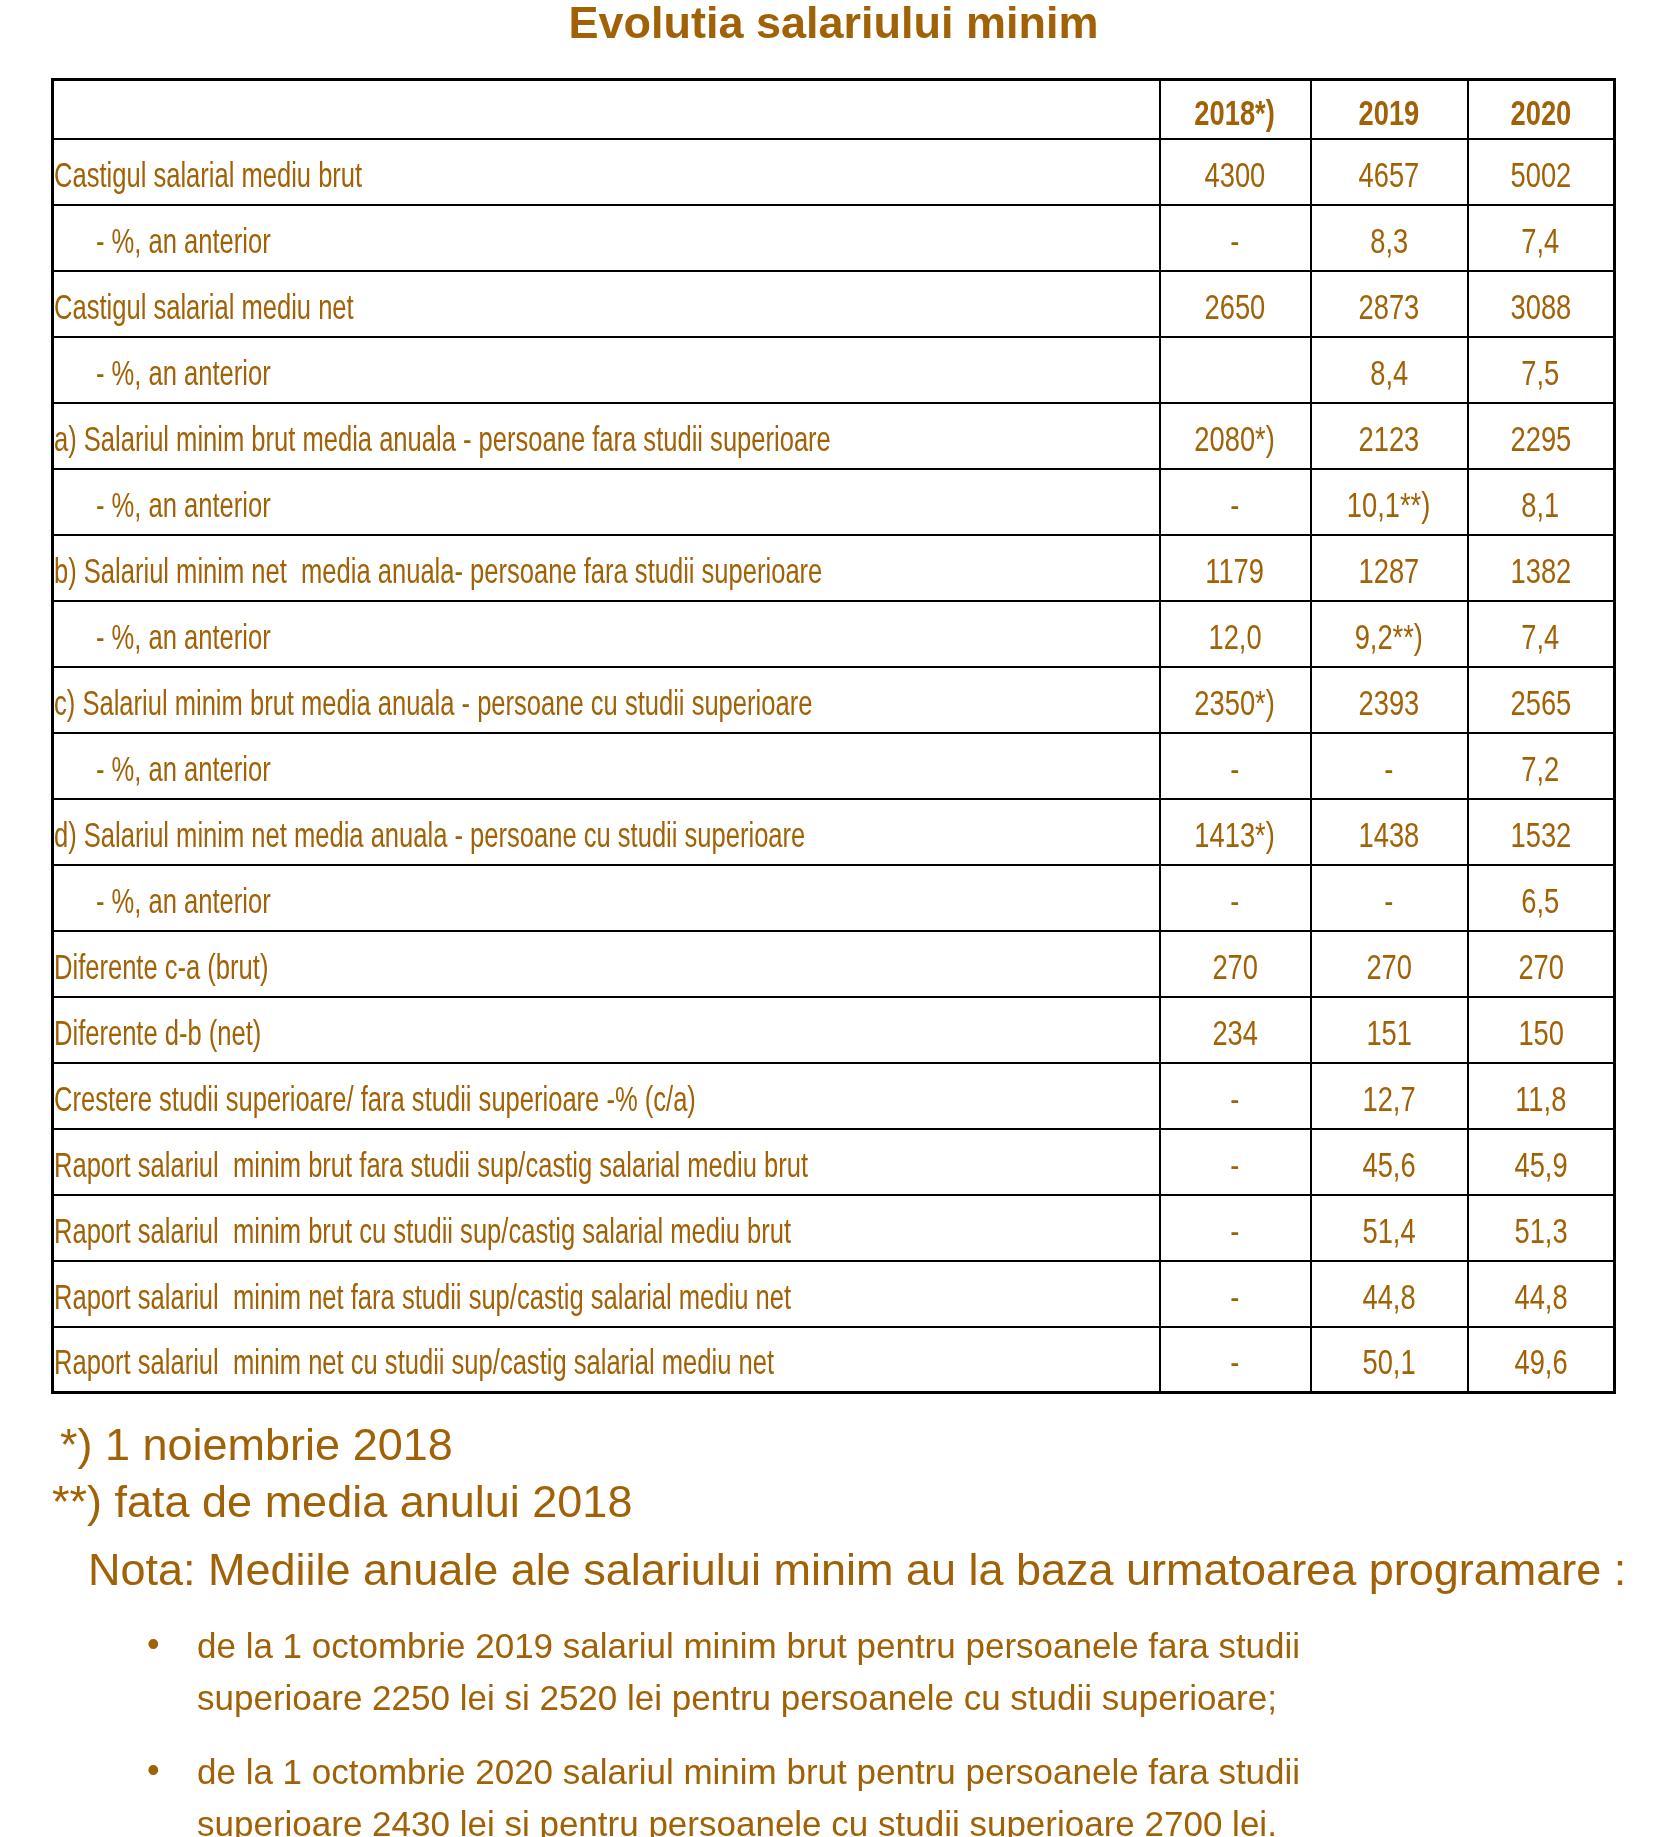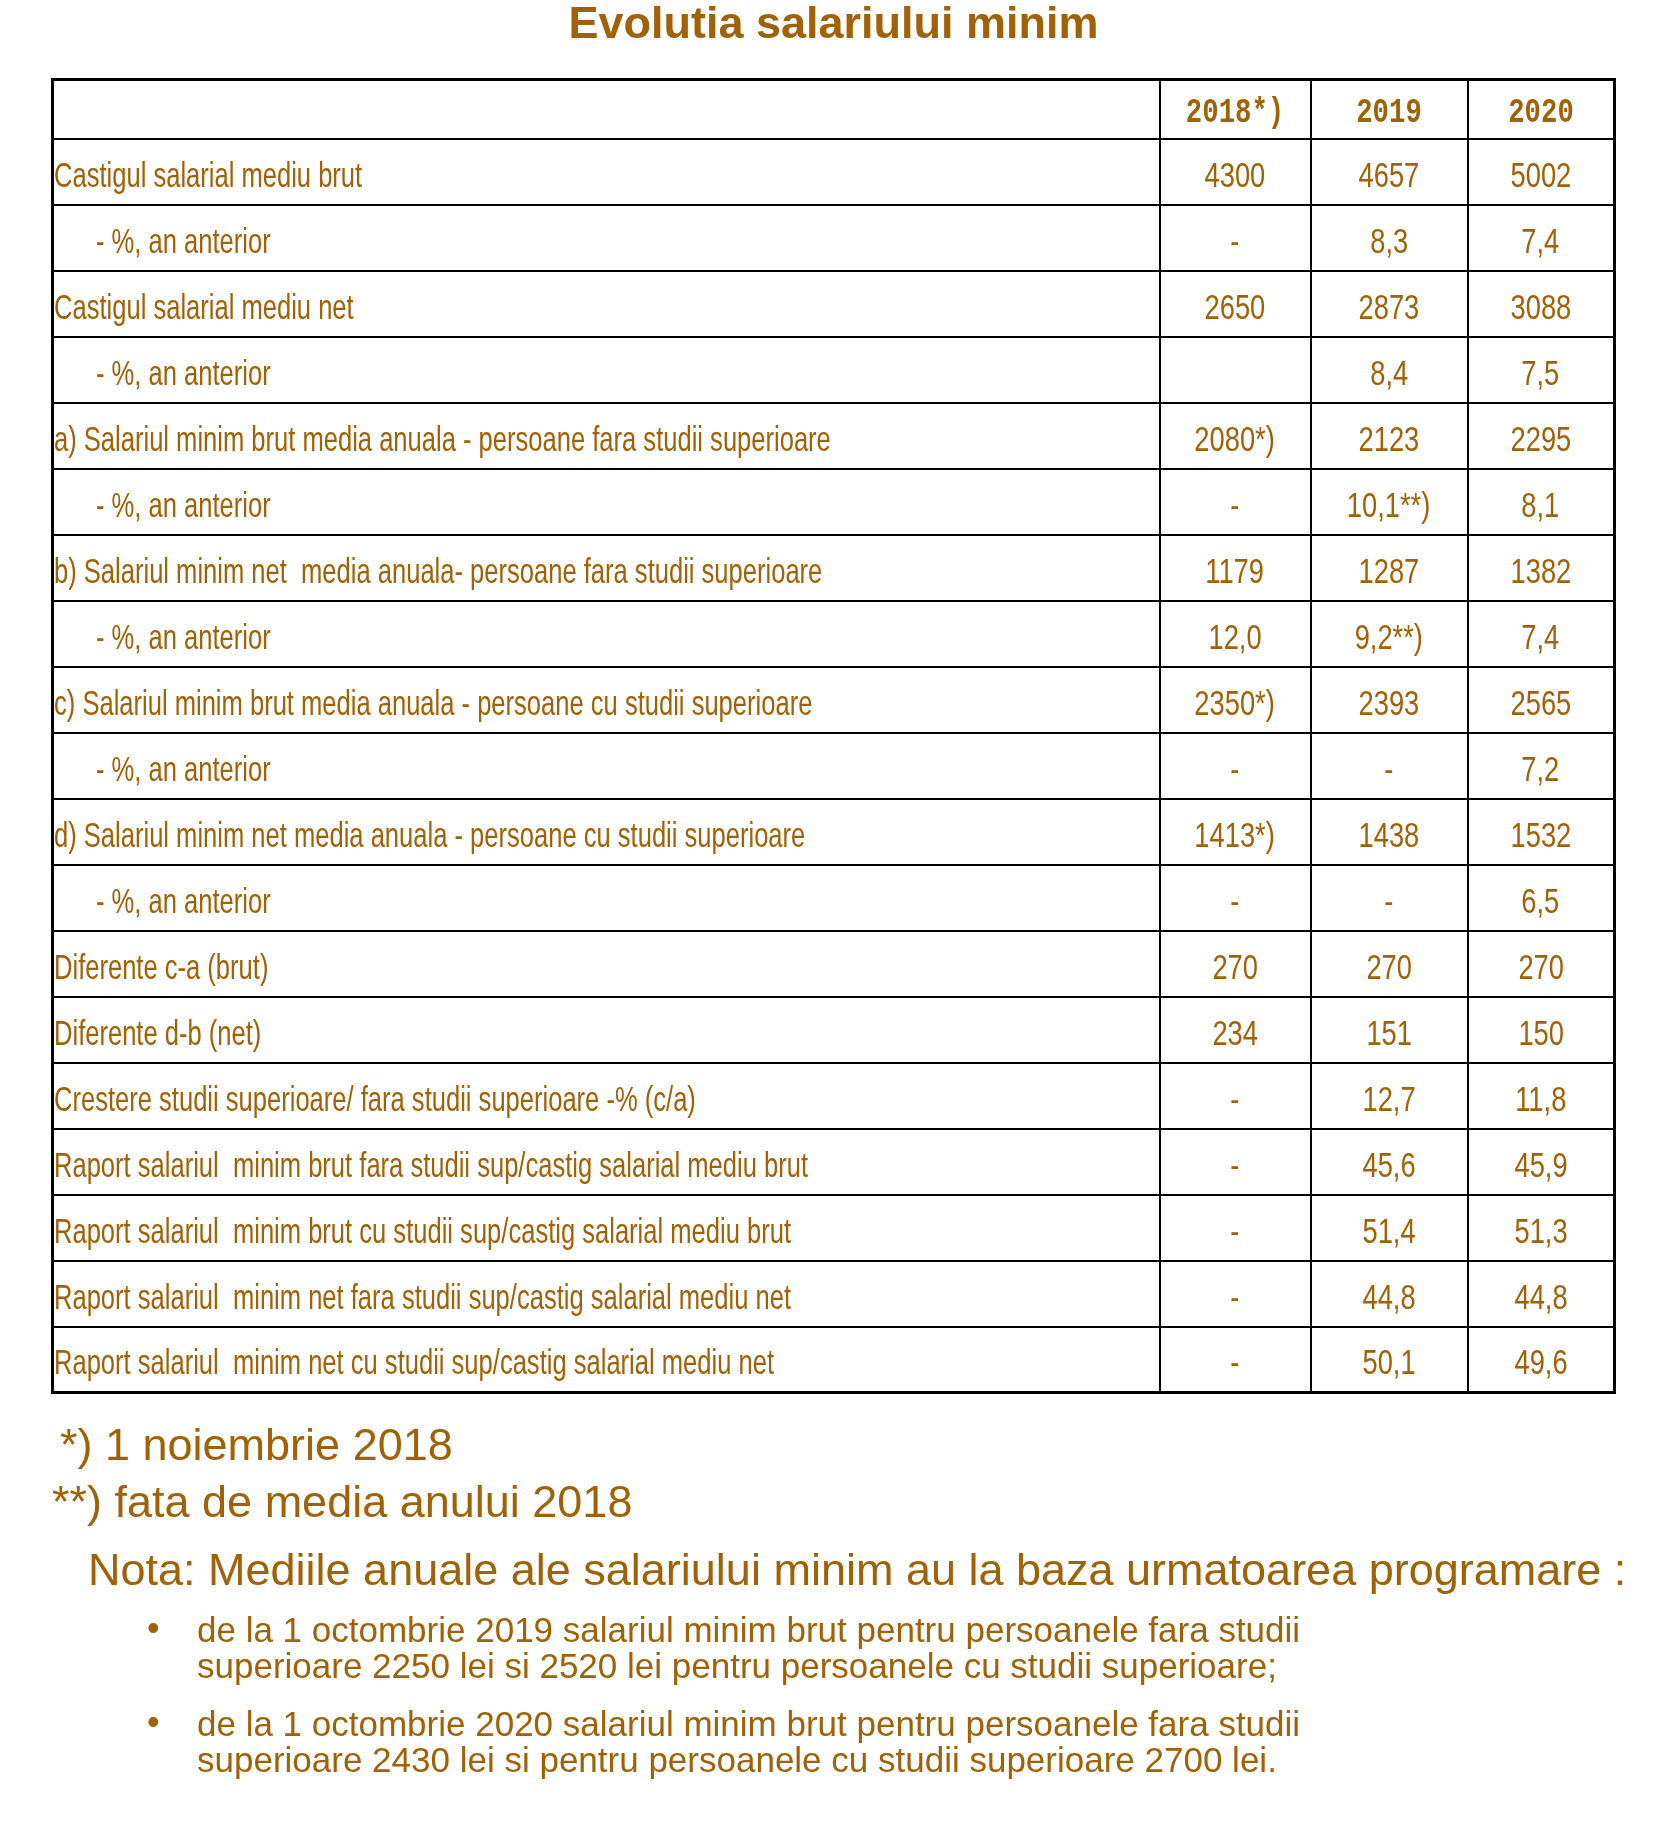--- a/index.html
+++ b/index.html
@@ -36,21 +36,20 @@
     vertical-align:bottom;
     font-size:35px;
     box-sizing:border-box;
     padding:0 0 9px 0;
   }
   .salary th{
     height:59px;
     padding-bottom:5px;
     text-align:center;
     font-weight:bold;
-    font-family:Liberation Mono, monospace;
   }
   .salary td{height:66px;}
   .lbl{text-align:left;padding-left:14px;}
   .lbl.sub{padding-left:42px;}
   .num{text-align:center;border-radius:12px;}
   
   .cnd{
     display:inline-block;
     white-space:pre;
     transform:scaleX(0.73);
@@ -74,22 +73,23 @@
     position:absolute;
     left:145px;top:1612px;
     margin:0;padding:0;
     list-style:none;
     width:1310px;
   }
   #bullets li{
     position:relative;
     padding-left:52px;
     font-size:35px;
-    line-height:36px;
+    line-height:52px;
     margin-bottom:22px;
+    margin-top:8px;
   }
   #bullets li::before{
     content:"\2022";
     position:absolute;
     left:2px;top:-2px;
     font-size:36px;
   }
 </style>
 </head>
 <body>

